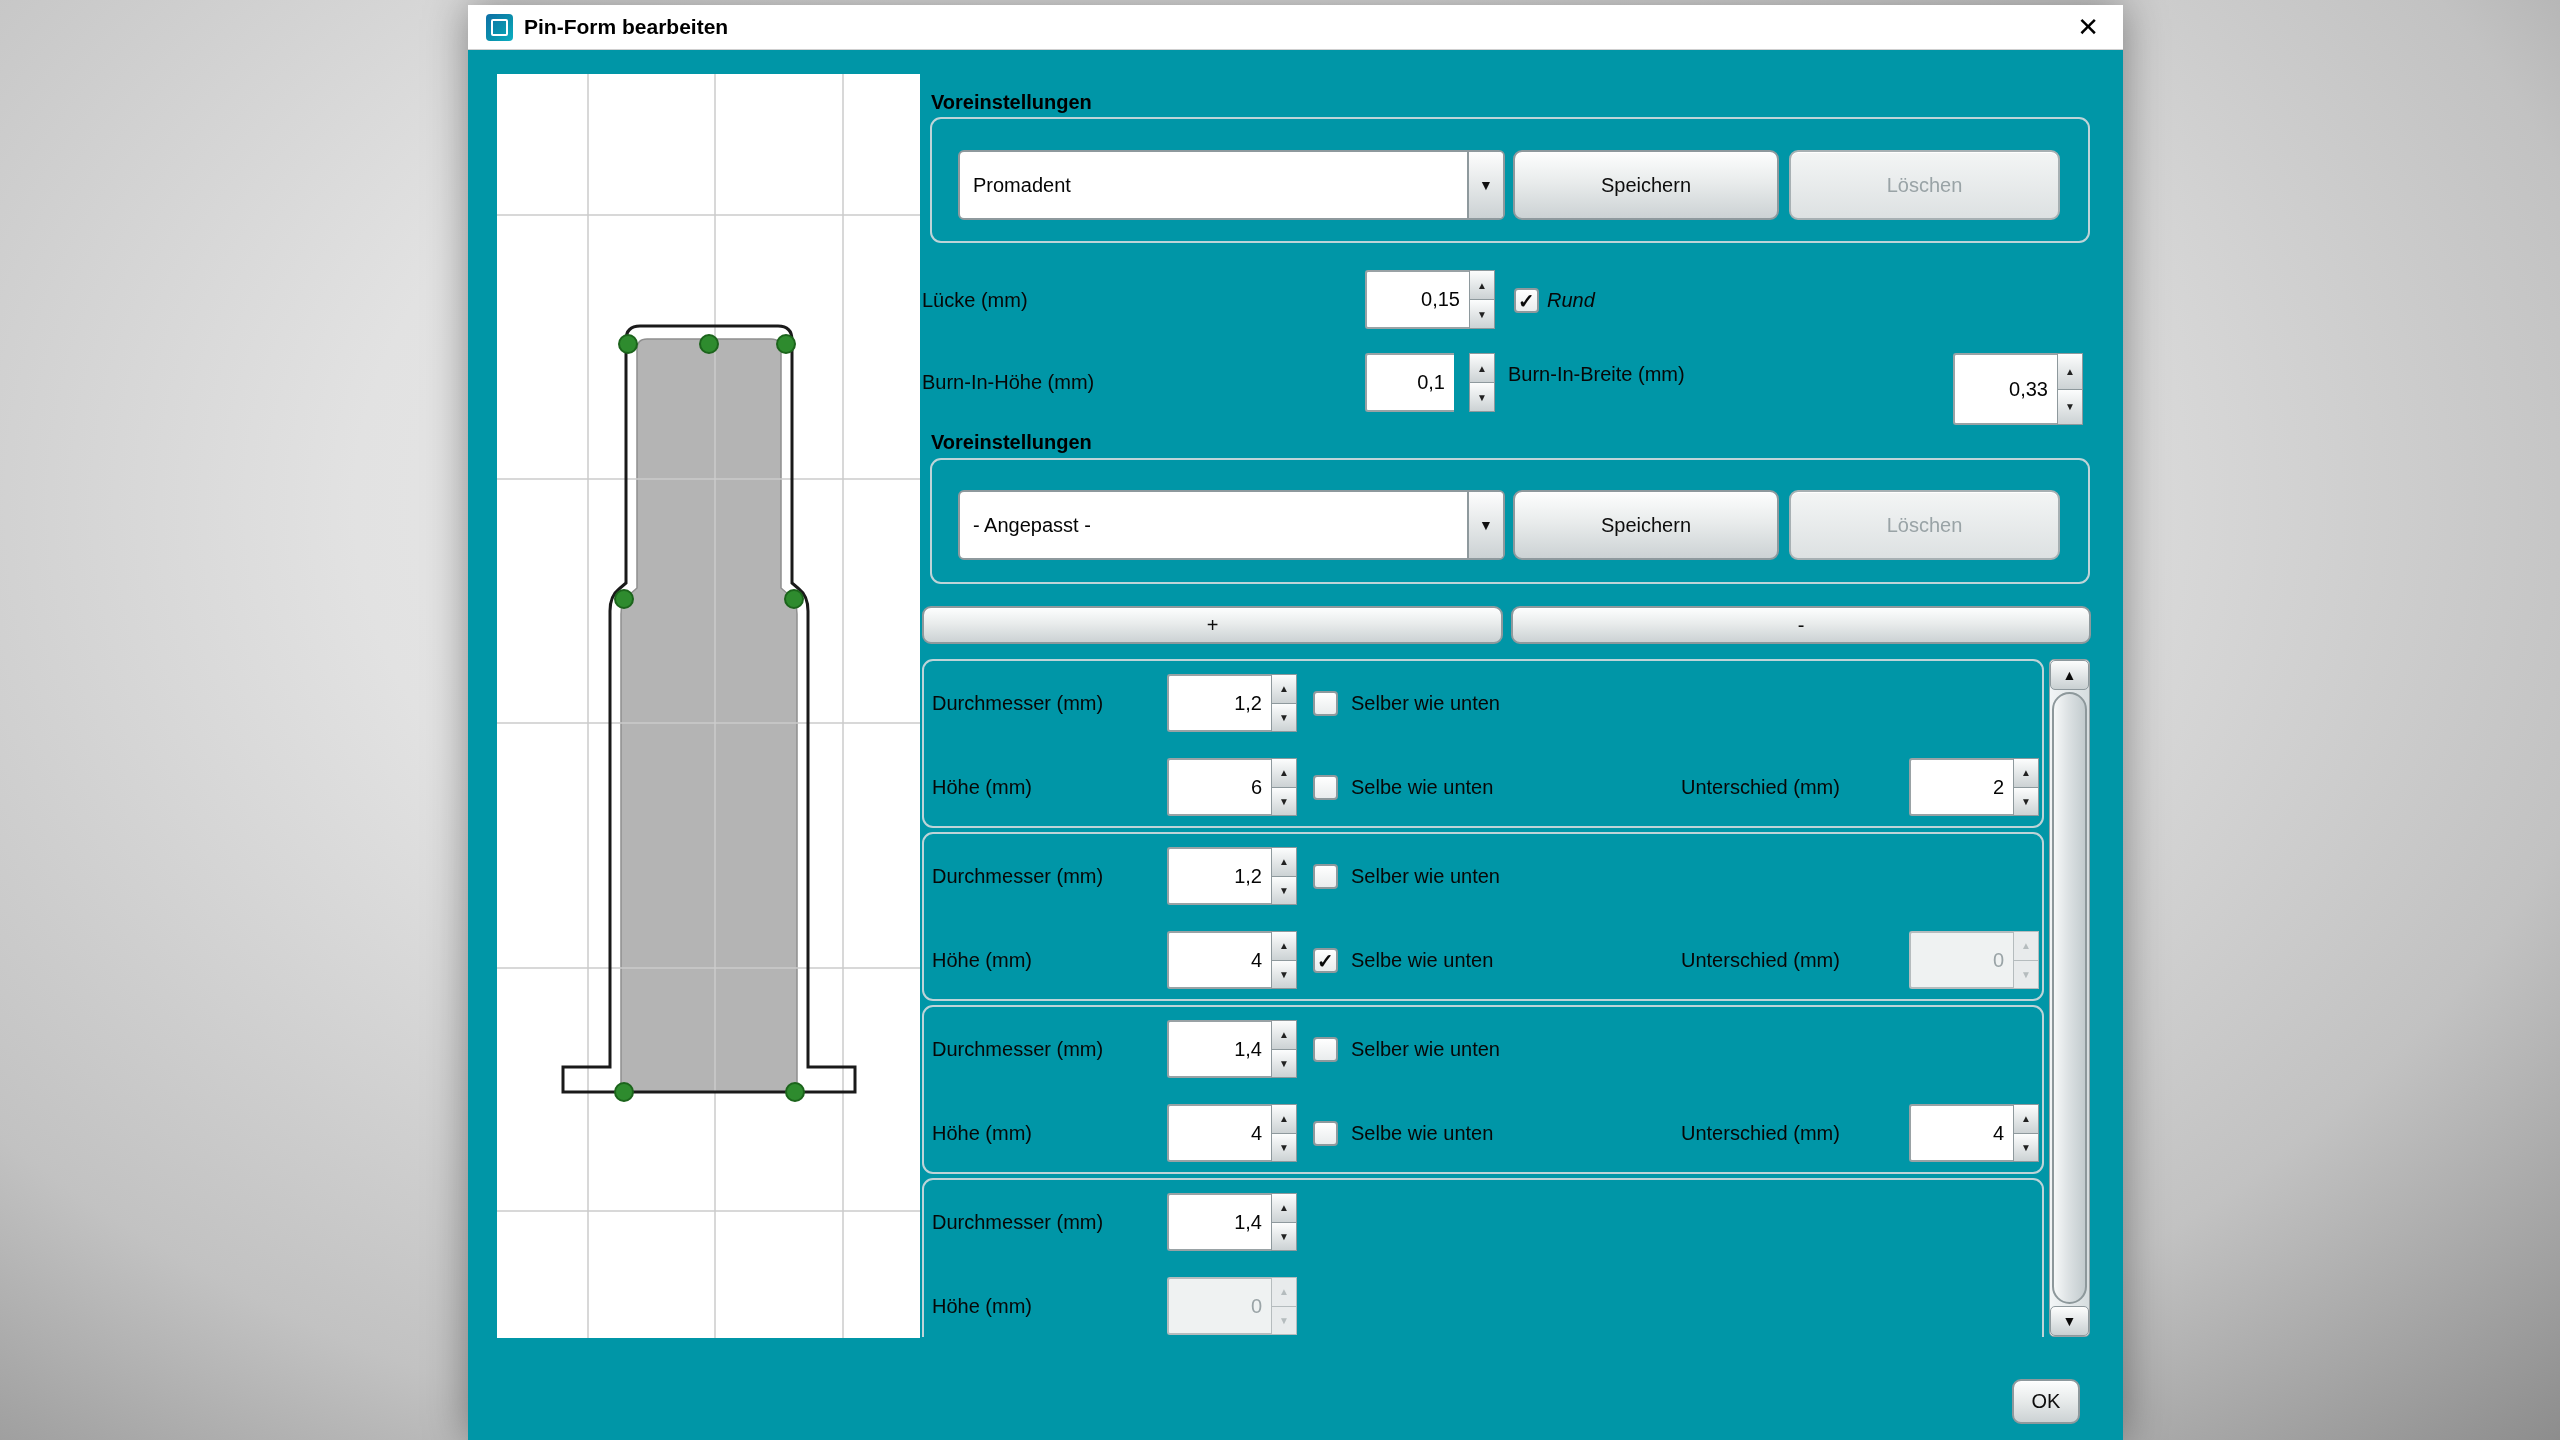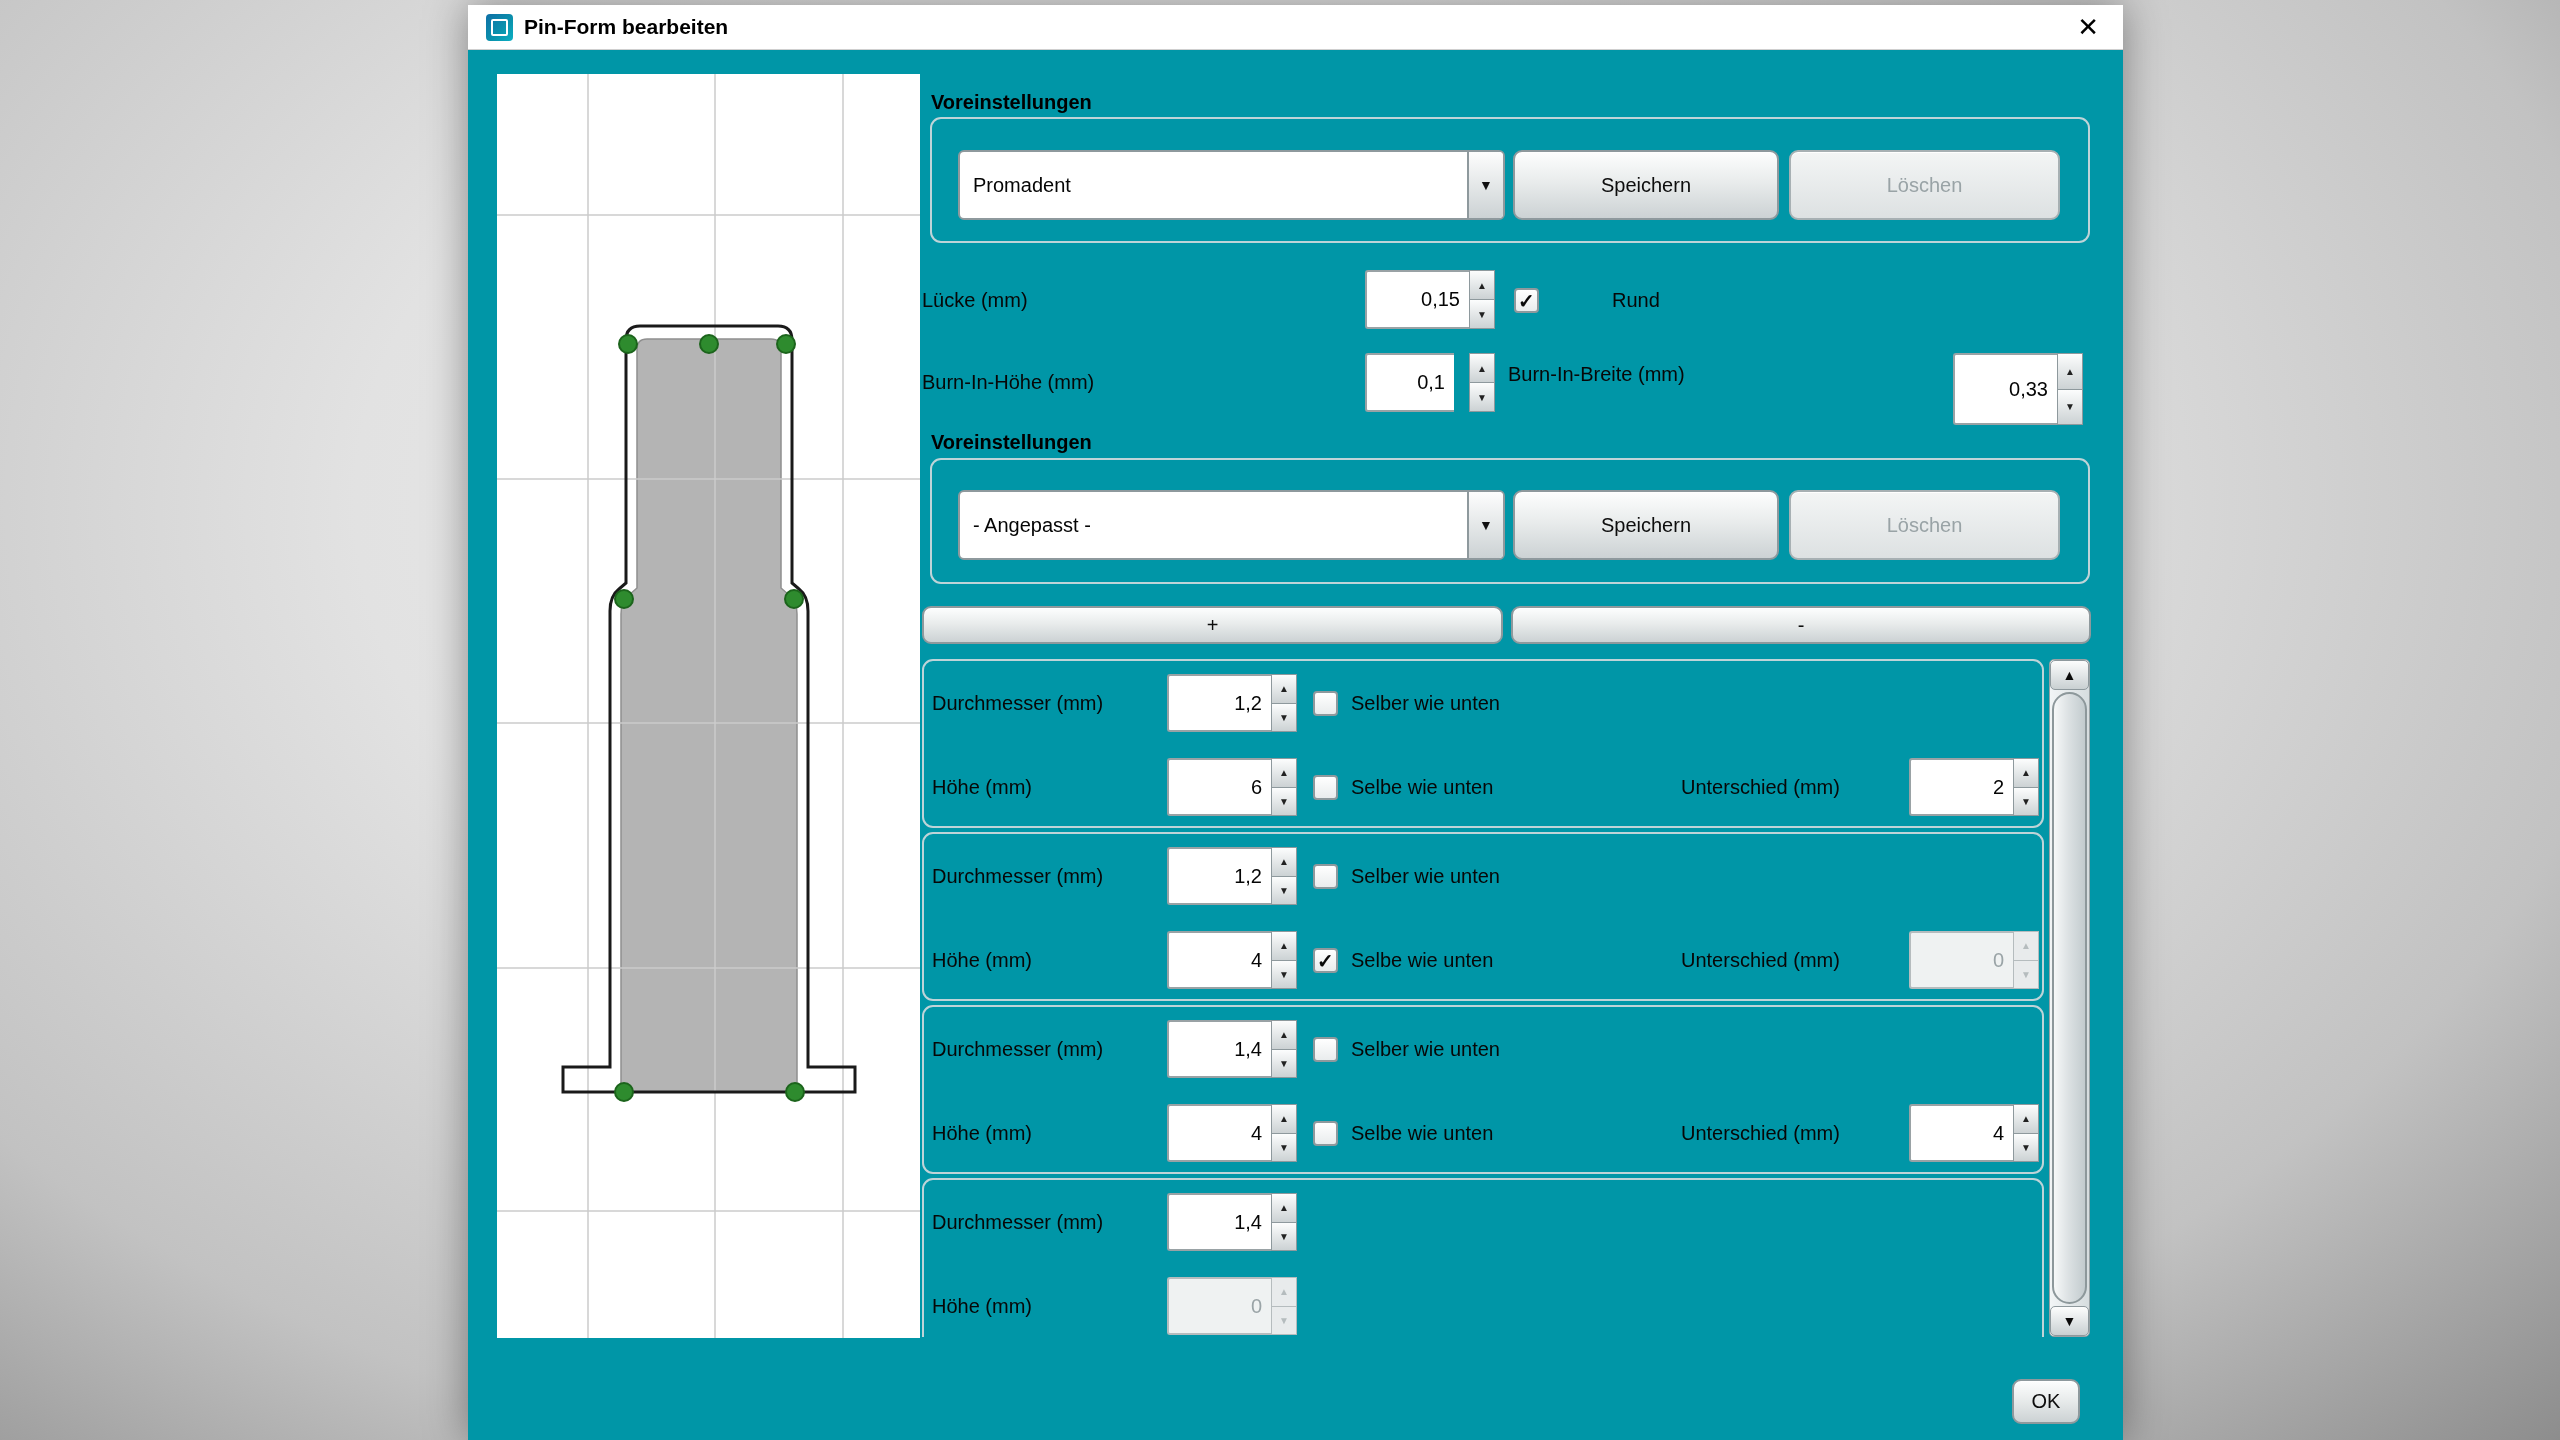--- a/index.html
+++ b/index.html
@@ -124,21 +124,21 @@
 
   <div class="lbl" style="left:454px; top:282px;">Lücke (mm)</div>
   <div class="spin" style="left:897px; top:265px; width:130px; height:59px;">
     <div class="spin-field">0,15</div>
     <div class="spin-btns">
       <div class="spin-btn">▲</div>
       <div class="spin-btn">▼</div>
     </div>
   </div>
   <div class="checkbox" style="left:1046px; top:283px;">✓</div>
-  <div class="lbl" style="left:1144px; top:282px;">Rund</div>
+  <div class="lbl" style="left:1079px; top:282px;font-style:italic;">Rund</div>
 
   <div class="lbl" style="left:454px; top:364px;">Burn-In-Höhe (mm)</div>
   <div class="spin" style="left:897px; top:348px; width:130px; height:59px;gap:15px;">
     <div class="spin-field">0,1</div>
     <div class="spin-btns">
       <div class="spin-btn">▲</div>
       <div class="spin-btn">▼</div>
     </div>
   </div>
   <div class="lbl" style="left:1040px; top:356px;">Burn-In-Breite (mm)</div>

